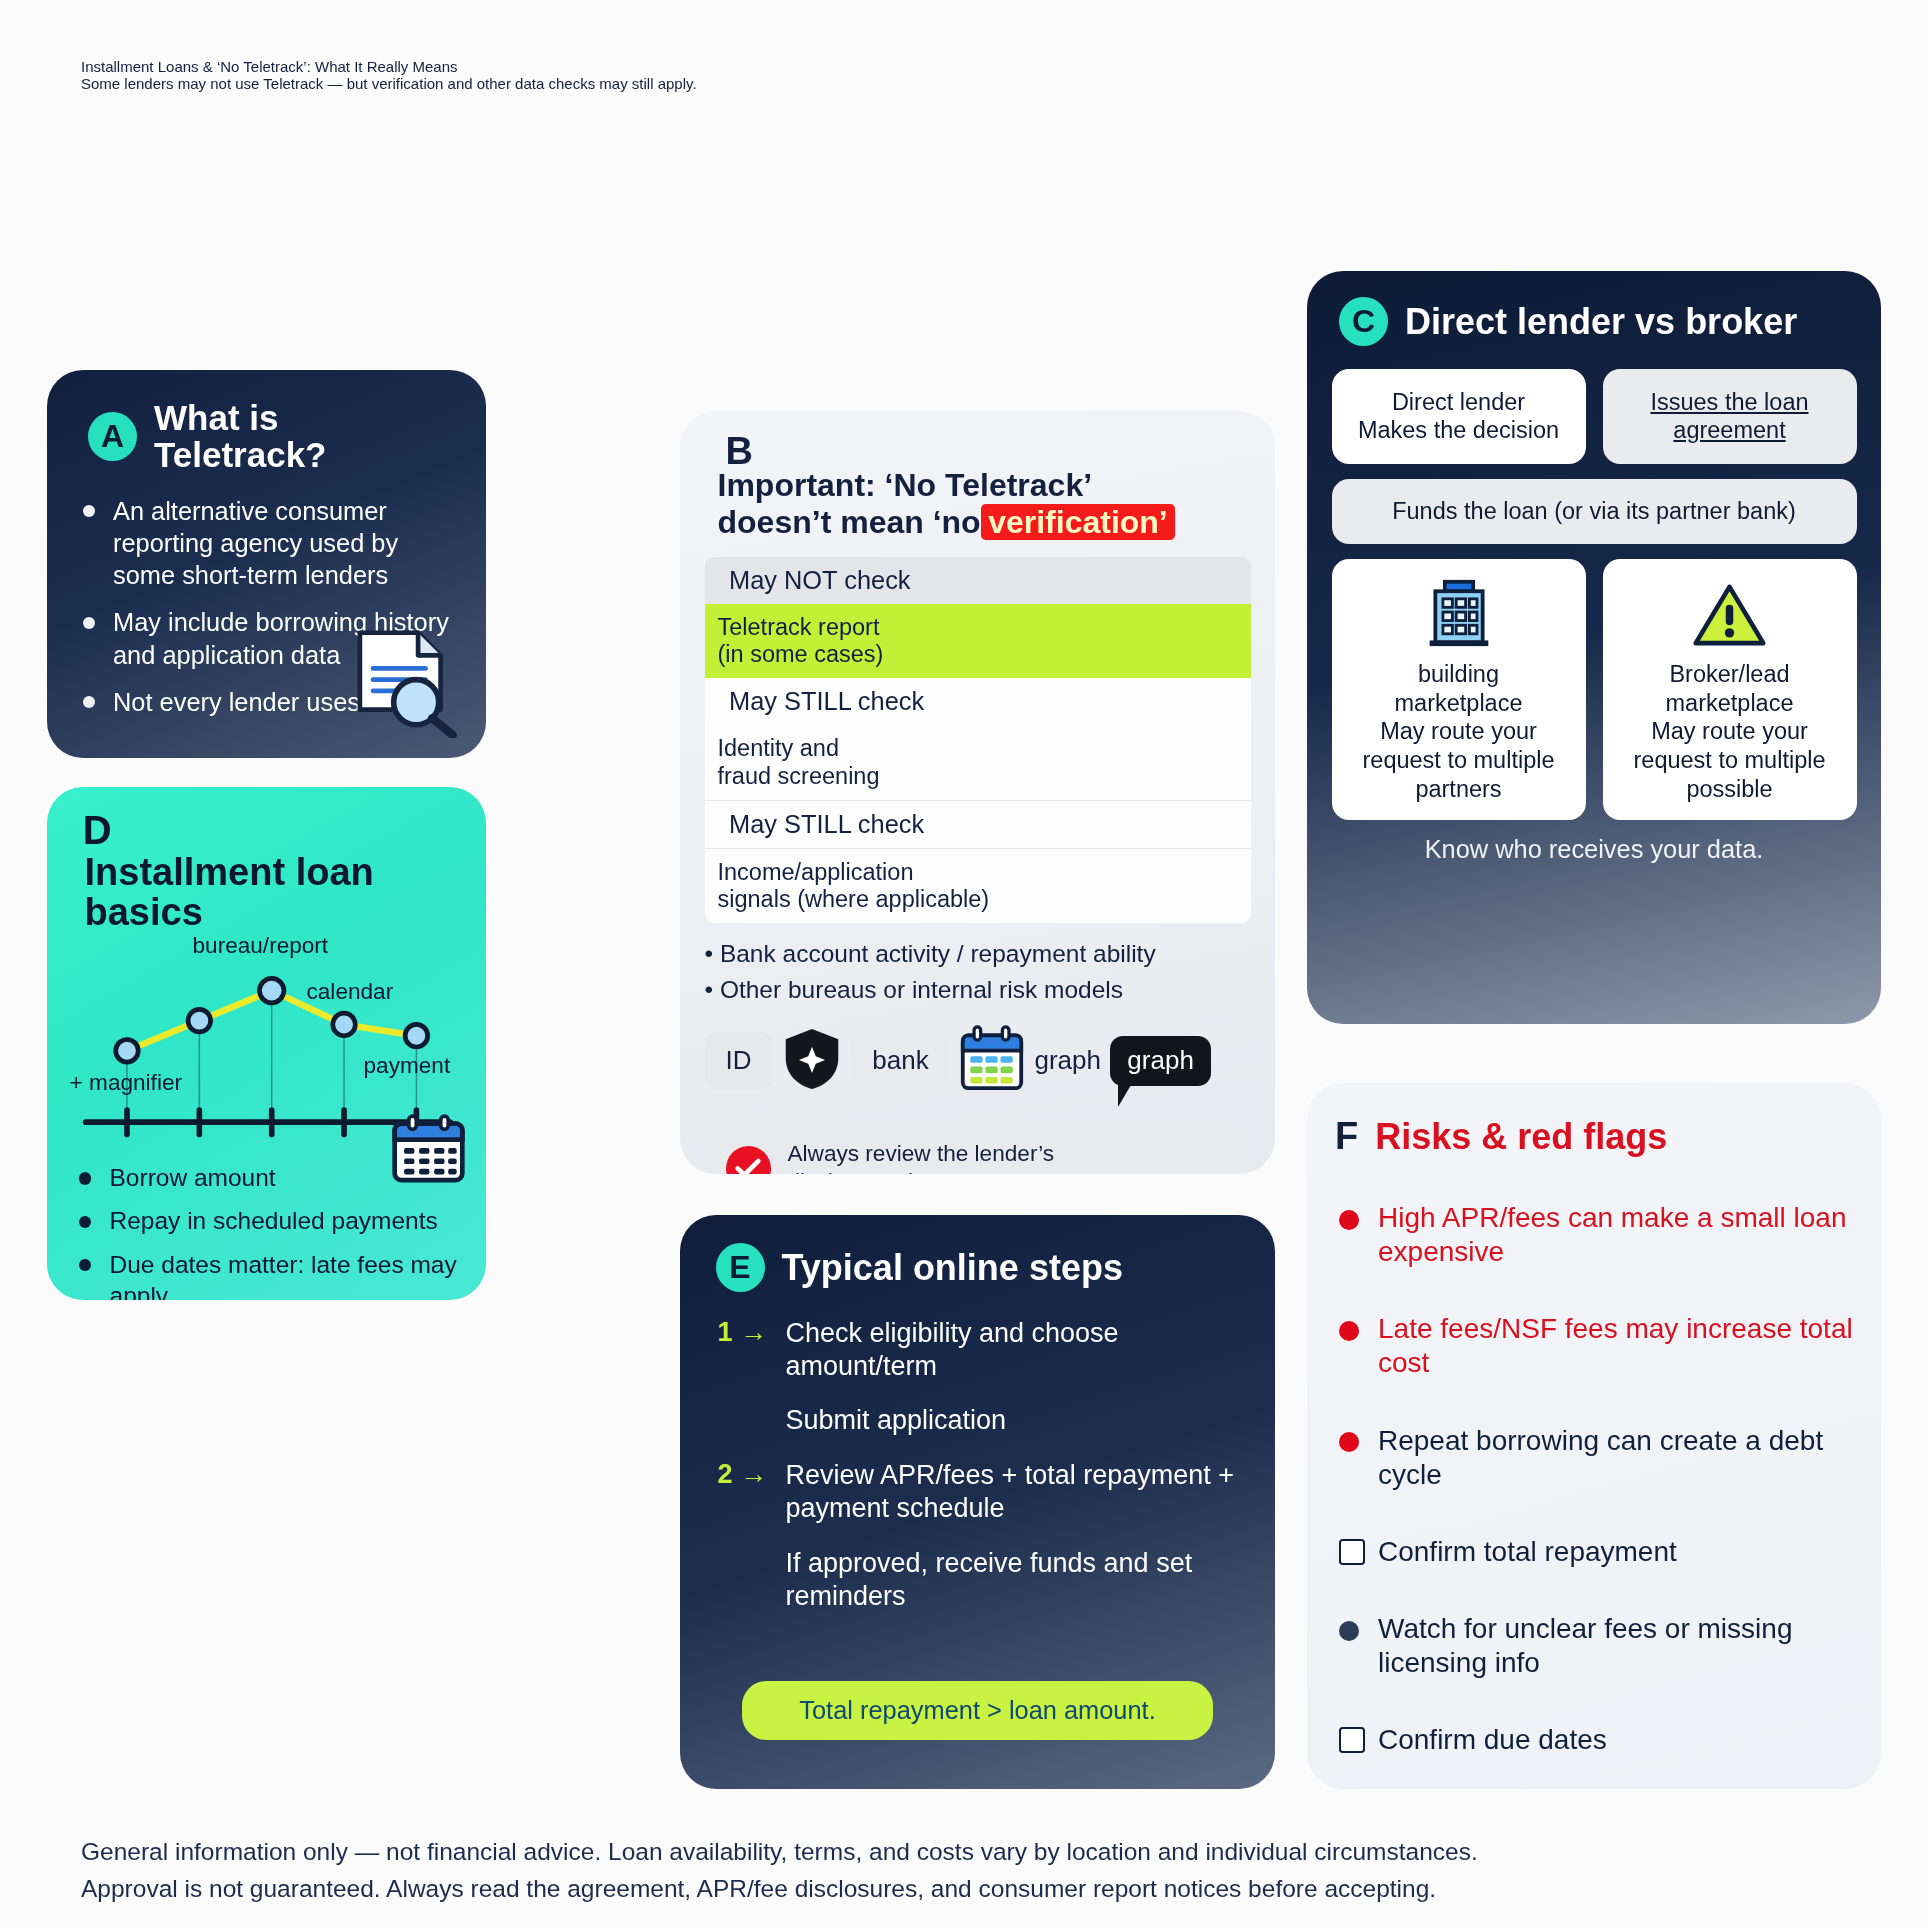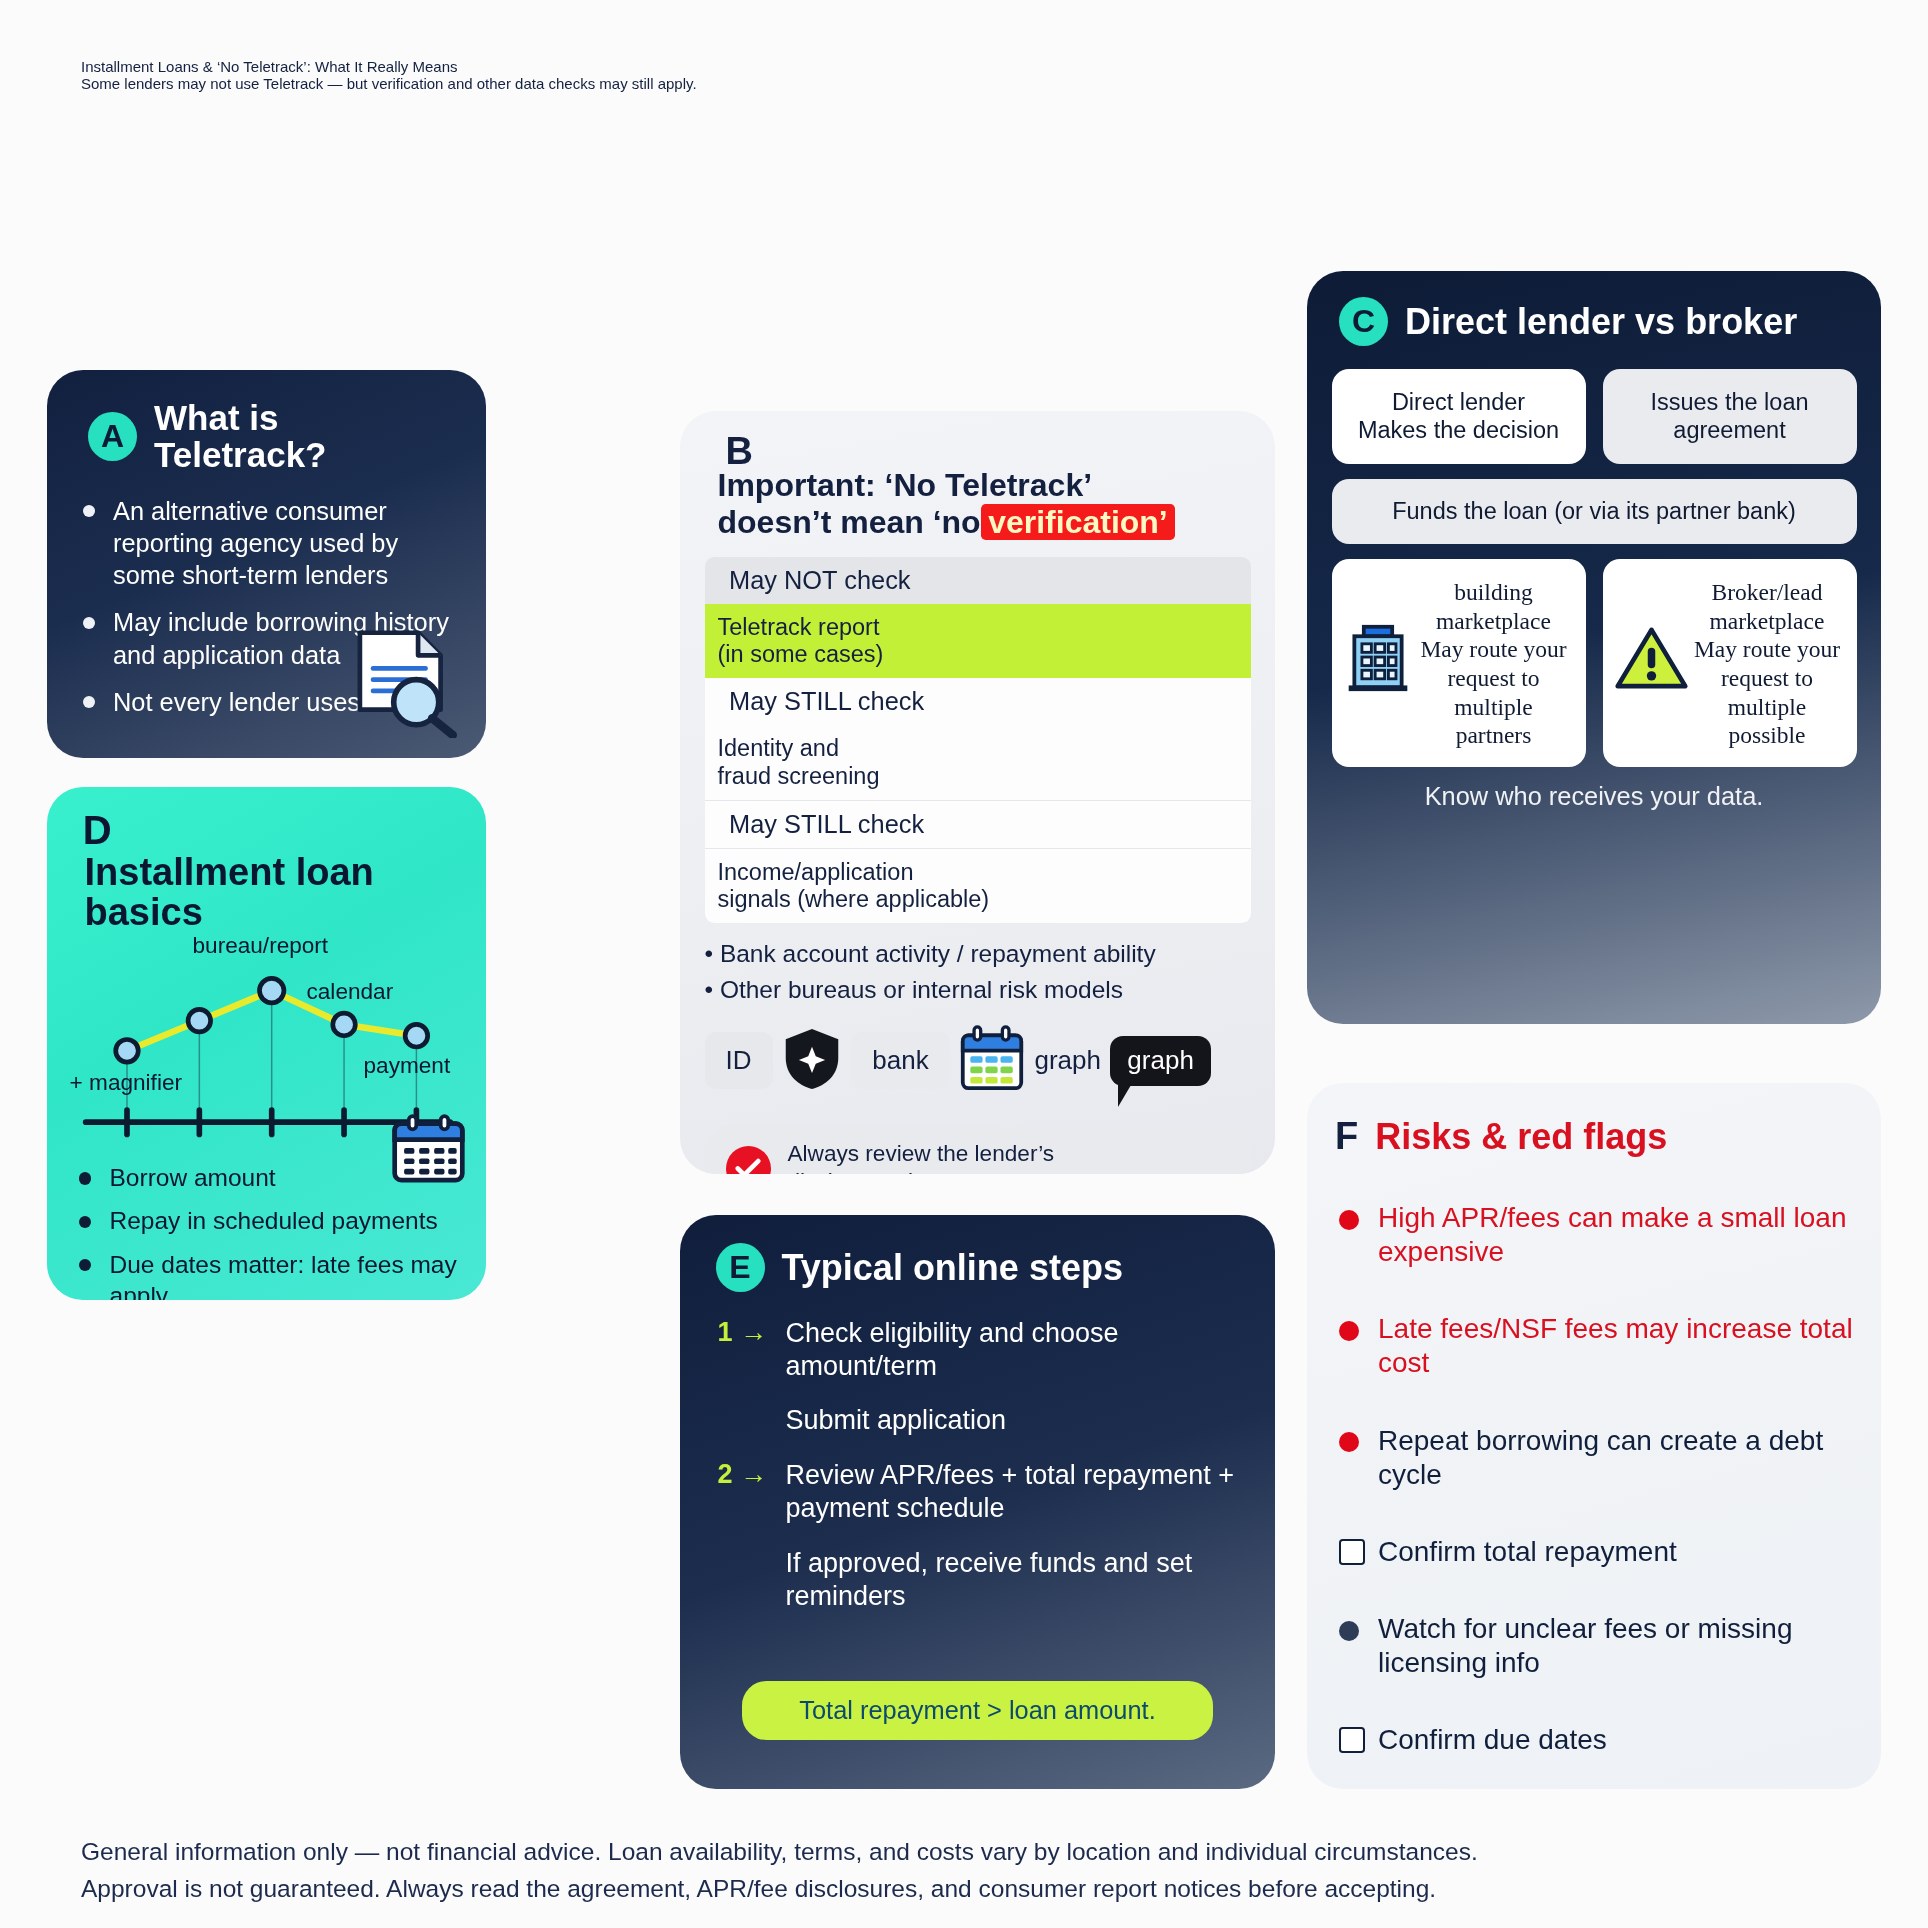--- a/index.html
+++ b/index.html
@@ -128,26 +128,26 @@
     background:linear-gradient(168deg,#0d1b36 0%,#16294a 48%,#8e99aa 100%);
     color:#fff; padding:26px 24.5px 0 24.5px; overflow:hidden;
   }
   #panelC .panel-head { margin-left:7.5px; margin-bottom:22.6px; }
   #panelC .panel-title { font-size:36px; }
   .cgrid { display:flex; gap:17px; margin-bottom:15px; }
   .ccard {
     flex:1; background:#fff; color:#101b33; border-radius:17px;
     padding:19px 11.3px; text-align:center; font-size:23.5px; line-height:1.22;
   }
-  .ccard.soft { background:#e9ebee; }
+  .ccard.soft { background:#e9ebee;text-decoration:underline; }
   .cwide {
     background:#e9ebee; color:#101b33; border-radius:17px;
     padding:19px 11.3px; text-align:center; font-size:23.5px; margin-bottom:15px;
   }
-  .ccard.tall { min-height:207px; display:flex; flex-direction:row; align-items:center; justify-content:flex-end; padding-bottom:17px;font-family:Liberation Serif, serif; }
+  .ccard.tall { min-height:207px; display:flex; flex-direction:column; align-items:center; justify-content:flex-end; padding-bottom:17px; }
   .ccard.icrow { display:flex; align-items:center; justify-content:center; gap:13px; text-align:left; }
   .cicon { margin-bottom:5.6px; }
   #cfoot { text-align:center; font-size:25.4px; margin-top:7.5px; color:#f0f2f5; }
 
   
   #panelF {
     left:1307px; top:1083px; width:574px; height:706px;
     background:linear-gradient(165deg,#f3f5f8 0%,#eef1f5 100%);
     padding:32px 28px 0 28px; overflow:hidden;
   }

